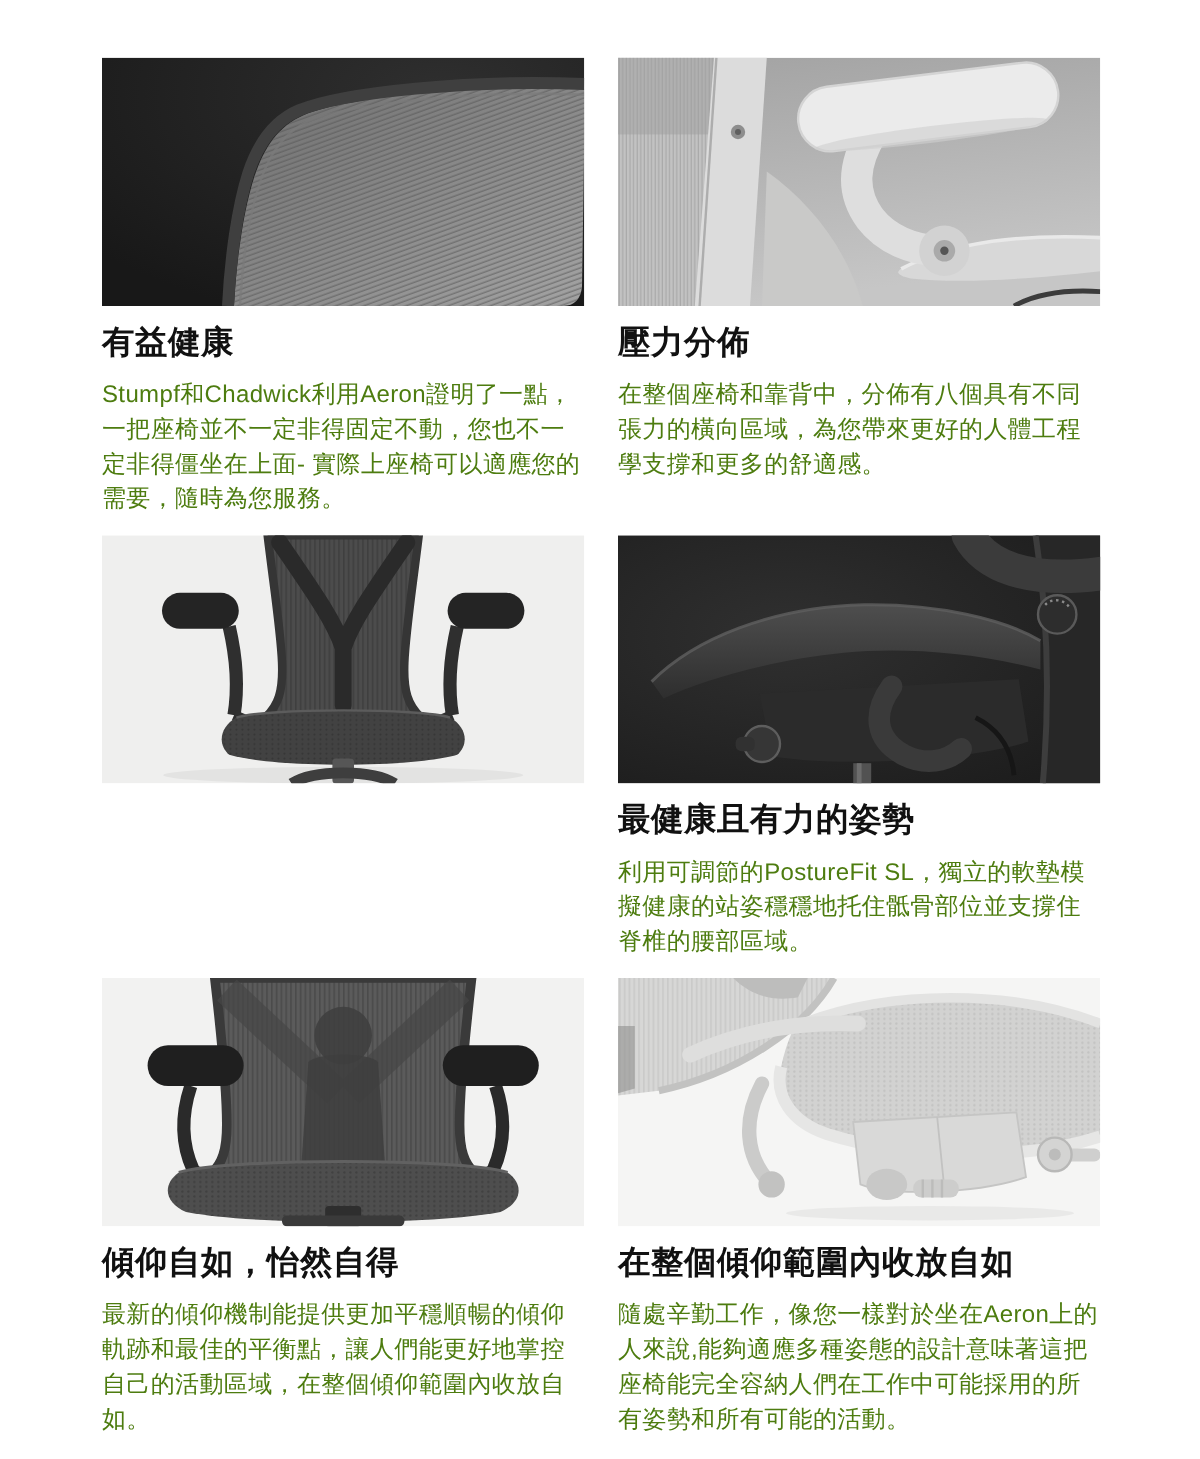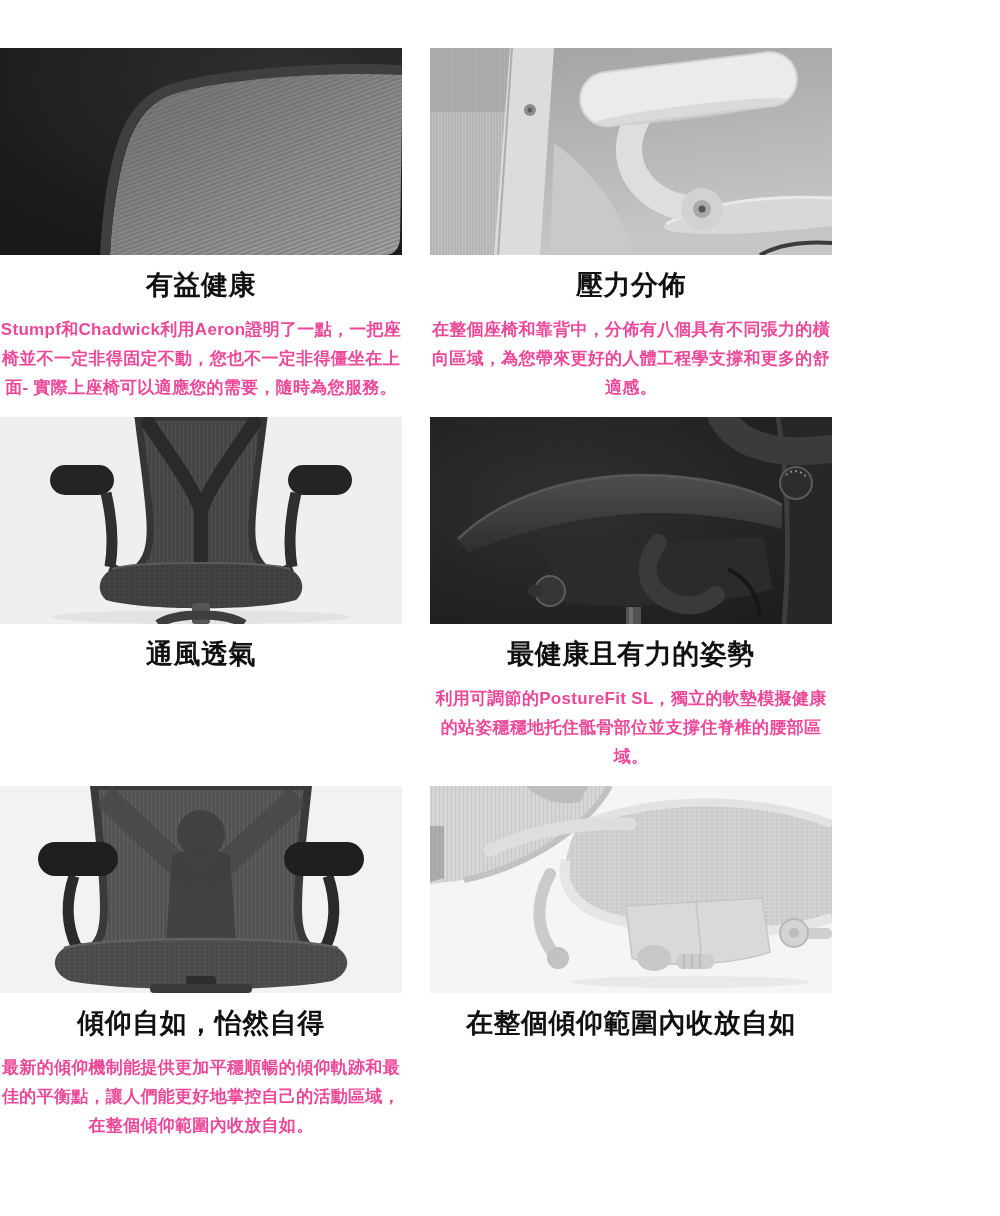--- a/index.html
+++ b/index.html
@@ -11,51 +11,50 @@
     font-family: "Liberation Sans", "DejaVu Sans", sans-serif;
     -webkit-font-smoothing: antialiased;
   }
   .page {
     width: 1000px;
     height: 1216px;
     padding-top: 48px;
     overflow: hidden;
   }
   .grid {
+    margin-left: 85px;
     width: 832px;
     display: grid;
     grid-template-columns: 402px 402px;
     column-gap: 28px;
     row-gap: 15px;
-    text-align: center;
   }
   .card { width: 402px; }
   .media {
     margin: 0;
     width: 402px;
     height: 207px;
     overflow: hidden;
     line-height: 0;
   }
   .media svg { display: block; }
   .heading {
     margin: 15px 0 0 0;
     font-size: 27px;
     line-height: 30px;
     font-weight: 700;
     color: #111111;
     letter-spacing: 0.5px;
   }
   .body {
     margin: 15px 0 0 0;
-    font-size: 17px;
+    font-size: 20px;
     line-height: 29px;
-    color: #ec4899;
+    color: #4d7c0f;
     letter-spacing: 0.3px;
-    font-weight: bold;
   }
 </style>
 </head>
 <body>
 
 <main class="page">
   <div class="grid">
 
     <section class="card">
       <figure class="media">
@@ -145,21 +144,20 @@
           <path d="M110 150 L142 164" stroke="#2f2f2f" stroke-width="9"></path>
           <path d="M292 150 L260 164" stroke="#2f2f2f" stroke-width="9"></path>
           <rect x="50" y="48" width="64" height="30" rx="15" fill="#242424"></rect>
           <rect x="288" y="48" width="64" height="30" rx="15" fill="#242424"></rect>
           <path d="M112 152 C135 144 267 144 290 152 C304 160 306 174 296 183 C258 194 144 194 106 183 C96 174 98 160 112 152 Z" fill="url(#s3seat)"></path>
           <path d="M112 152 C135 144 267 144 290 152" stroke="#5c5c5c" stroke-width="2" fill="none"></path>
           <rect x="192" y="186" width="18" height="21" rx="3" fill="#565656"></rect>
           <path d="M158 207 C176 195 226 195 244 207" stroke="#3e3e3e" stroke-width="9" fill="none"></path>
         </svg>
       </figure>
-      <h2 class="heading">通風透氣</h2>
     </section>
 
     <section class="card">
       <figure class="media">
         <svg width="402" height="207" viewBox="0 0 402 207">
           <defs>
             <radialGradient id="s5bg" cx="35%" cy="40%" r="85%">
               <stop offset="0" stop-color="#303030"></stop>
                 <stop offset="1" stop-color="#1b1b1b"></stop>
             </radialGradient>
@@ -259,16 +257,17 @@
           <circle cx="364" cy="147" r="14" fill="#d4d4d3" stroke="#b8b8b7" stroke-width="2"></circle>
           <circle cx="364" cy="147" r="5" fill="#bcbcbb"></circle>
           <ellipse cx="224" cy="172" rx="17" ry="13" fill="#c8c8c7"></ellipse>
           <rect x="246" y="168" width="38" height="15" rx="7" fill="#cdcdcc"></rect>
           <line x1="254" y1="168" x2="254" y2="183" stroke="#bcbcbb" stroke-width="2"></line>
           <line x1="262" y1="168" x2="262" y2="183" stroke="#bcbcbb" stroke-width="2"></line>
           <line x1="270" y1="168" x2="270" y2="183" stroke="#bcbcbb" stroke-width="2"></line>
         </svg>
       </figure>
       <h2 class="heading">在整個傾仰範圍內收放自如</h2>
+      <p class="body">隨處辛勤工作，像您一樣對於坐在Aeron上的人來說,能夠適應多種姿態的設計意味著這把座椅能完全容納人們在工作中可能採用的所有姿勢和所有可能的活動。</p>
     </section>
 
   </div>
 </main>
 
 </body></html>

